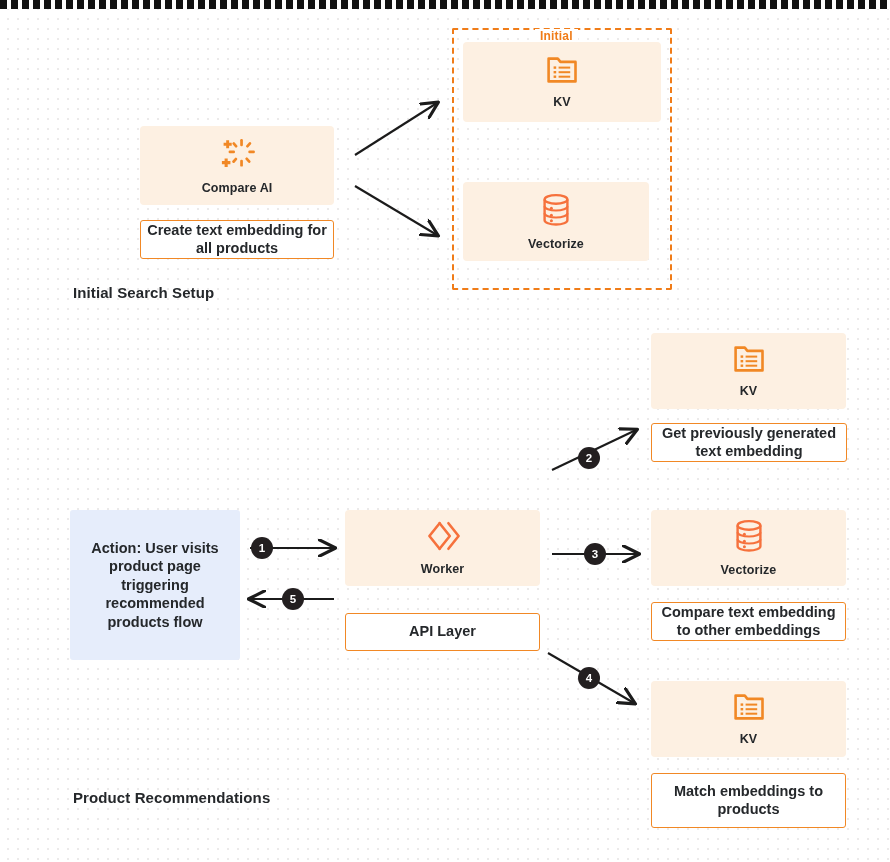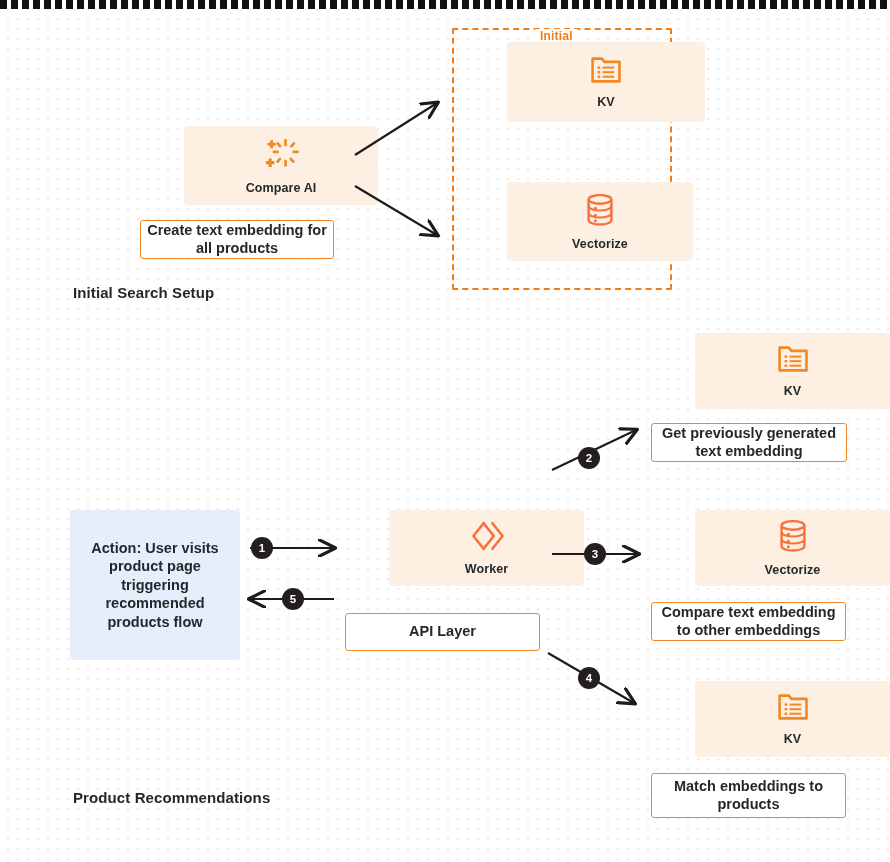--- a/index.html
+++ b/index.html
@@ -33,21 +33,20 @@
 
   .card {
     position: absolute;
     background: #fdf0e2;
     border-radius: 4px;
     display: flex;
     flex-direction: column;
     align-items: center;
     justify-content: center;
     box-sizing: border-box;
-    margin-left: 44px;
   }
   .card .icon {
     display: block;
     line-height: 0;
   }
   .card .card-label {
     margin-top: 10px;
     font-size: 12.5px;
     font-weight: bold;
     color: #25282b;
@@ -254,21 +253,21 @@
         <rect x="7.6" y="16" width="2.6" height="2.4" fill="#f18825"></rect>
         <rect x="7.6" y="20.5" width="2.6" height="2.4" fill="#f18825"></rect>
         <rect x="12.6" y="11.6" width="11.6" height="2" fill="#f18825"></rect>
         <rect x="12.6" y="16.2" width="11.6" height="2" fill="#f18825"></rect>
         <rect x="12.6" y="20.7" width="11.6" height="2" fill="#f18825"></rect>
       </svg>
     </span>
     <span class="card-label">KV</span>
   </div>
 
-  <div class="note" style="left:651px; top:773px; width:195px; height:45px;">Match embeddings to products</div>
+  <div class="note" style="left:651px; top:773px; width:195px; height:55px;">Match embeddings to products</div>
 
   <div class="section-label" style="left:73px; top:789px;">Product Recommendations</div>
 
   <svg class="arrows">
     <defs>
       <marker id="ah" markerWidth="9" markerHeight="9" refX="7.4" refY="4.5" orient="auto" markerUnits="strokeWidth">
         <path d="M0.4,0.6 L8.2,4.5 L0.4,8.4" fill="none" stroke="#1b1b1b" stroke-width="1.5" stroke-linecap="round" stroke-linejoin="round"></path>
       </marker>
     </defs>
 

